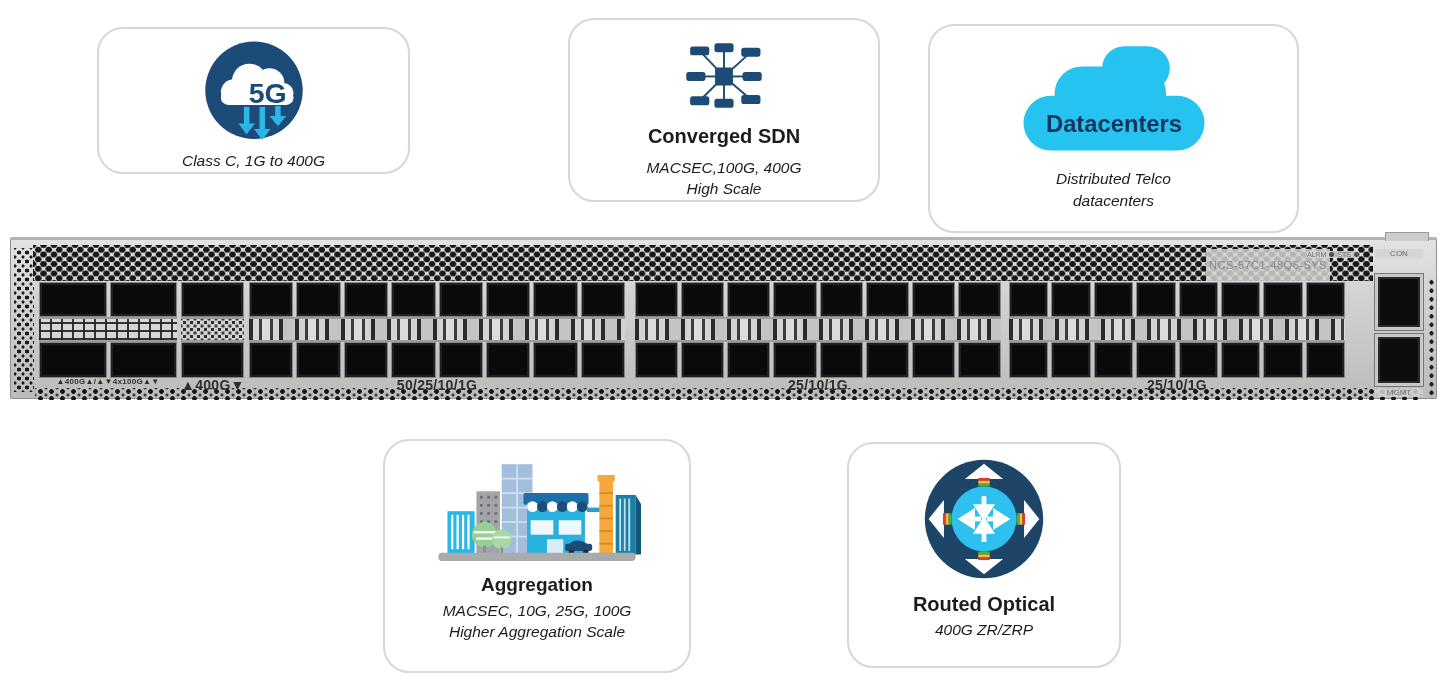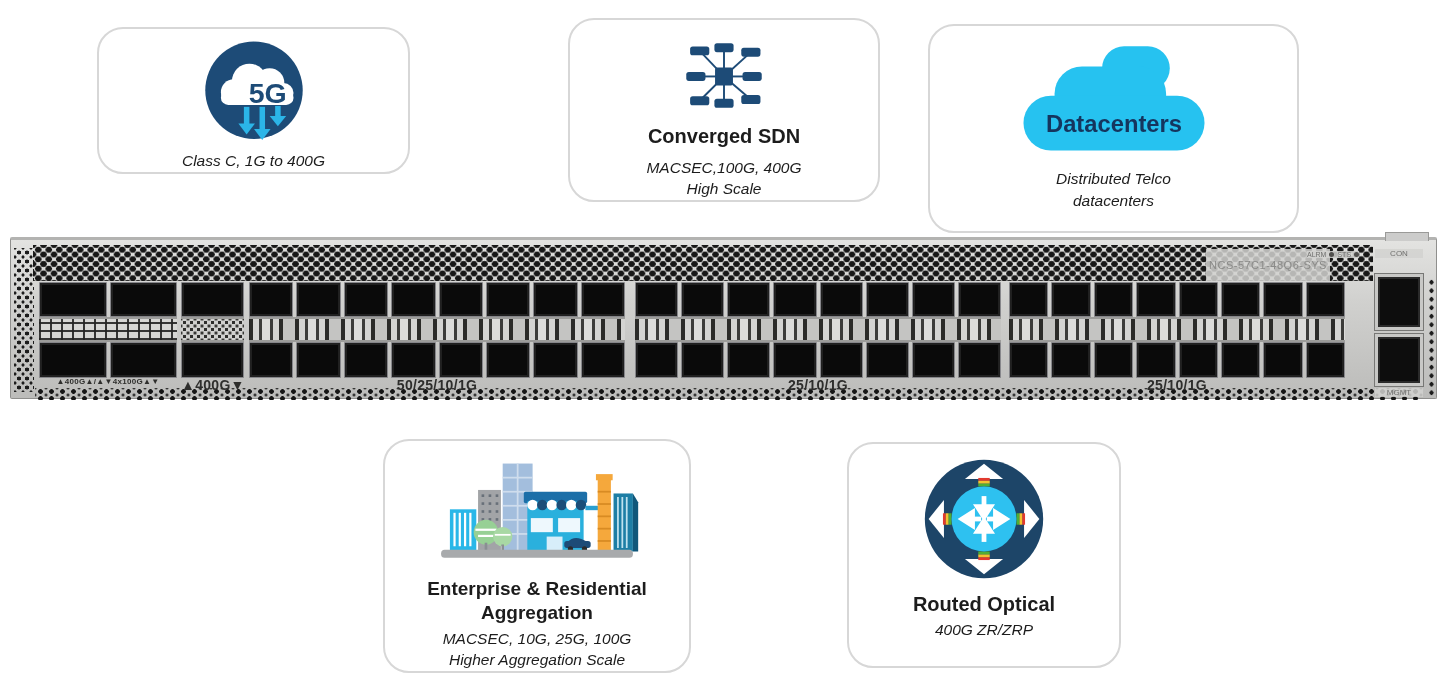--- a/index.html
+++ b/index.html
@@ -368,21 +368,20 @@
           <rect x="211" y="50" width="2" height="58"></rect>
           <rect x="216" y="50" width="2" height="58"></rect>
         </g>
       <polygon points="224,46 230,56 230,112 224,112" fill="#10577a"></polygon>
       <path d="M150,101 q8,-9 22,0 z" fill="#1d4b77"></path>
       <rect x="146" y="100" width="30" height="8" rx="3" fill="#1d4b77"></rect>
       <circle cx="153" cy="109" r="3" fill="#2b2b2b"></circle>
         <circle cx="169" cy="109" r="3" fill="#2b2b2b"></circle>
       <rect x="6" y="110" width="218" height="9" rx="4" fill="#a8aaac"></rect>
     </svg>
-    <div class="card-title t2" style="margin-top:8px">Enterprise &amp; Residential</div>
     <div class="card-title t2">Aggregation</div>
     <div class="card-sub" style="margin-top:3px">MACSEC, 10G, 25G, 100G</div>
     <div class="card-sub">Higher Aggregation Scale</div>
   </div>
 
   <div class="card" id="card-ro">
     <svg width="126" height="126" viewBox="0 0 132 132" style="margin-top:12px">
       <circle cx="66" cy="66" r="62" fill="#1d4568"></circle>
       <g>
         <polygon points="66,8 46,24 86,24" fill="#ffffff"></polygon>

